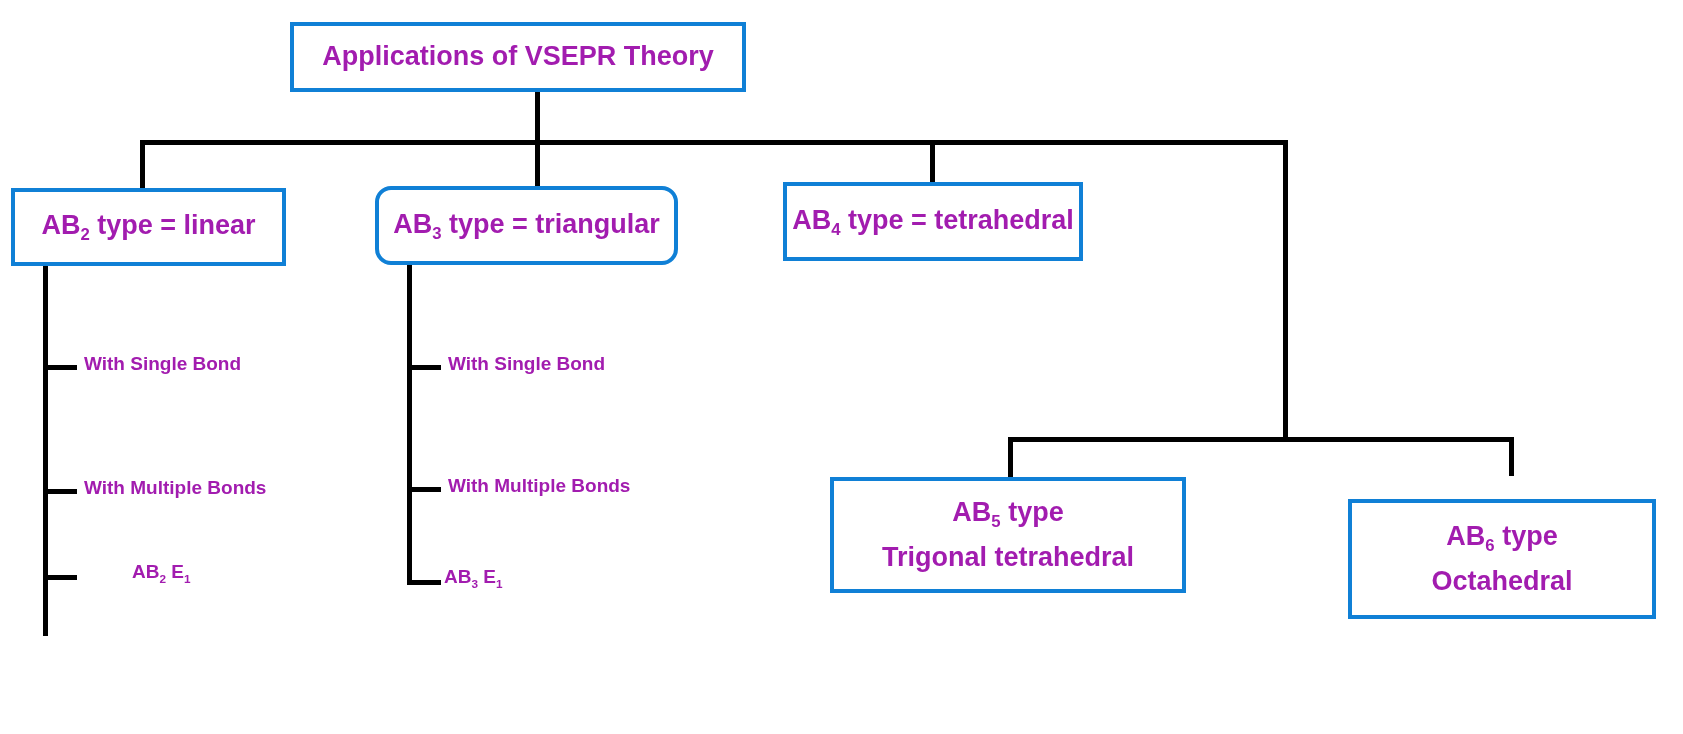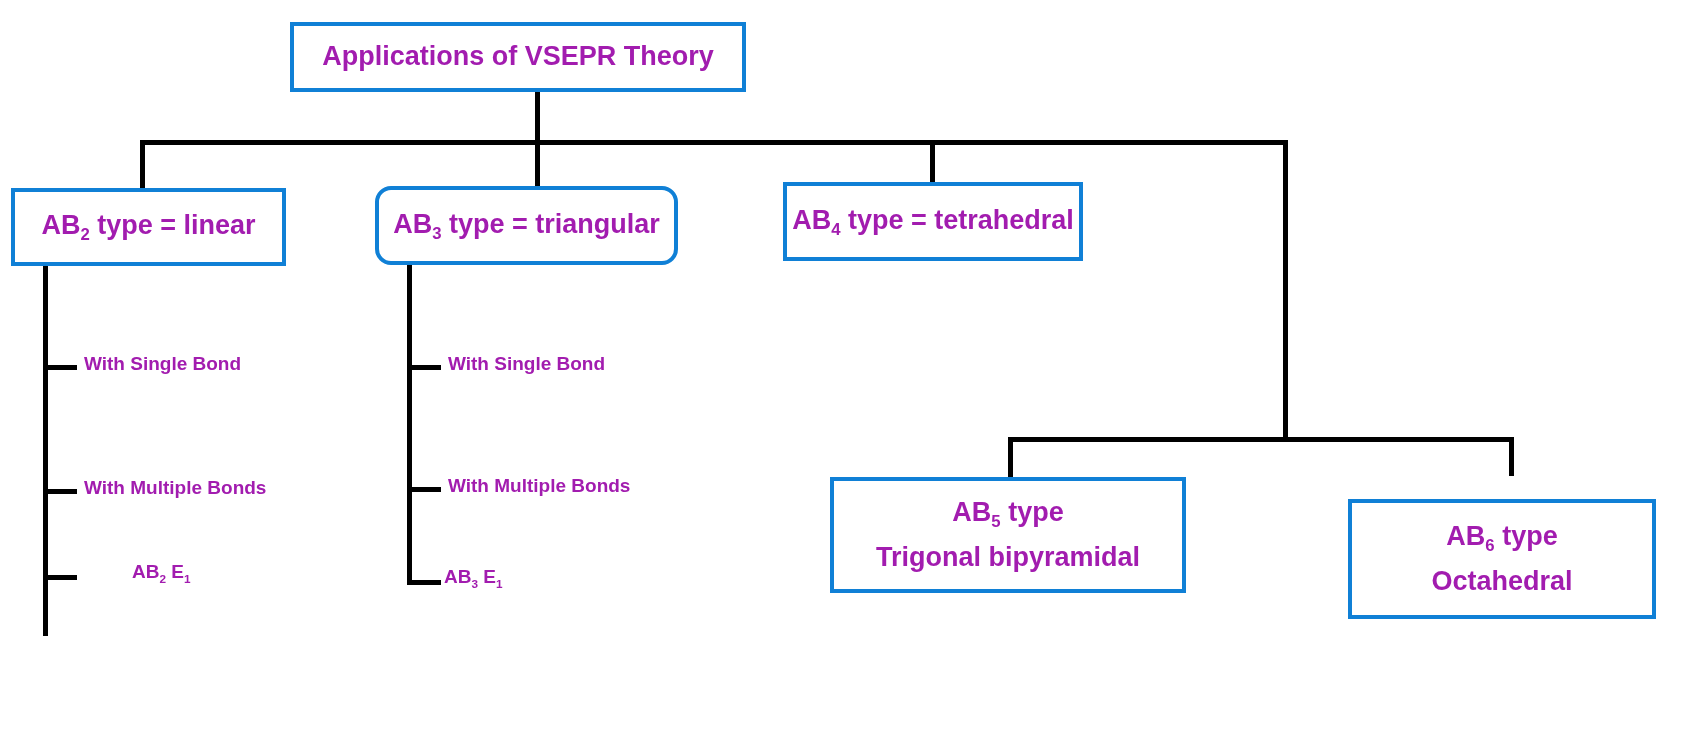--- a/index.html
+++ b/index.html
@@ -114,21 +114,21 @@
   <div class="node" id="box-ab3">
     <span class="boxline"><span>AB</span><sub>3</sub><span> type = triangular</span></span>
   </div>
 
   <div class="node" id="box-ab4">
     <span class="boxline"><span>AB</span><sub>4</sub><span> type = tetrahedral</span></span>
   </div>
 
   <div class="node" id="box-ab5">
     <span class="boxline"><span>AB</span><sub>5</sub><span> type</span></span>
-    <span class="boxline">Trigonal bipyramidal</span>
+    <span class="boxline">Trigonal tetrahedral</span>
   </div>
 
   <div class="node" id="box-ab6">
     <span class="boxline"><span>AB</span><sub>6</sub><span> type</span></span>
     <span class="boxline">Octahedral</span>
   </div>
 
   <div class="leaf-label" id="ab2-l1">With Single Bond</div>
   <div class="leaf-label" id="ab2-l2">With Multiple Bonds</div>
   <div class="leaf-label" id="ab2-l3"><span>AB</span><sub>2</sub><span> E</span><sub>1</sub></div>

